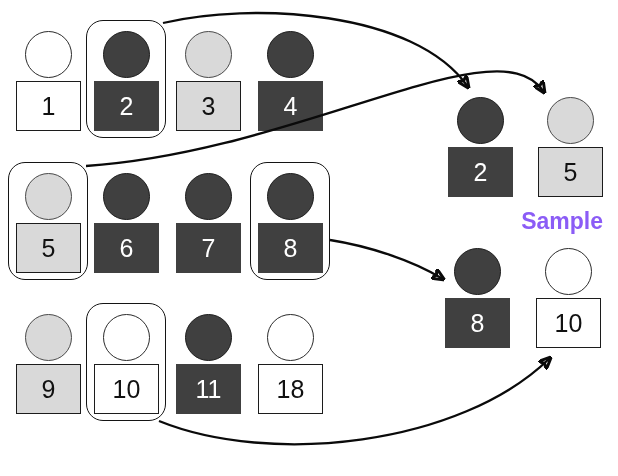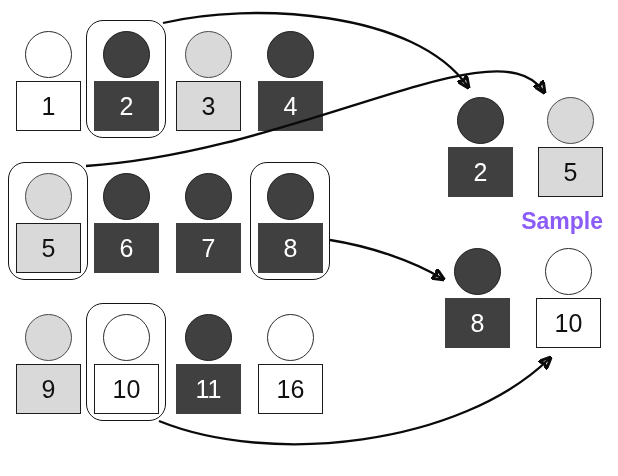--- a/index.html
+++ b/index.html
@@ -80,21 +80,21 @@
   <div class="person" style="left:94px;top:314px;" data-shade="white" data-selected="true">
     <div class="head"></div>
     <div class="box">10</div>
   </div>
   <div class="person" style="left:176px;top:314px;" data-shade="dark" data-selected="false">
     <div class="head"></div>
     <div class="box">11</div>
   </div>
   <div class="person" style="left:258px;top:314px;" data-shade="white" data-selected="false">
     <div class="head"></div>
-    <div class="box">16</div>
+    <div class="box">18</div>
   </div>
 
   <div class="person" style="left:448px;top:97px;" data-shade="dark">
     <div class="head"></div>
     <div class="box">2</div>
   </div>
   <div class="person" style="left:538px;top:97px;" data-shade="light">
     <div class="head"></div>
     <div class="box">5</div>
   </div>

